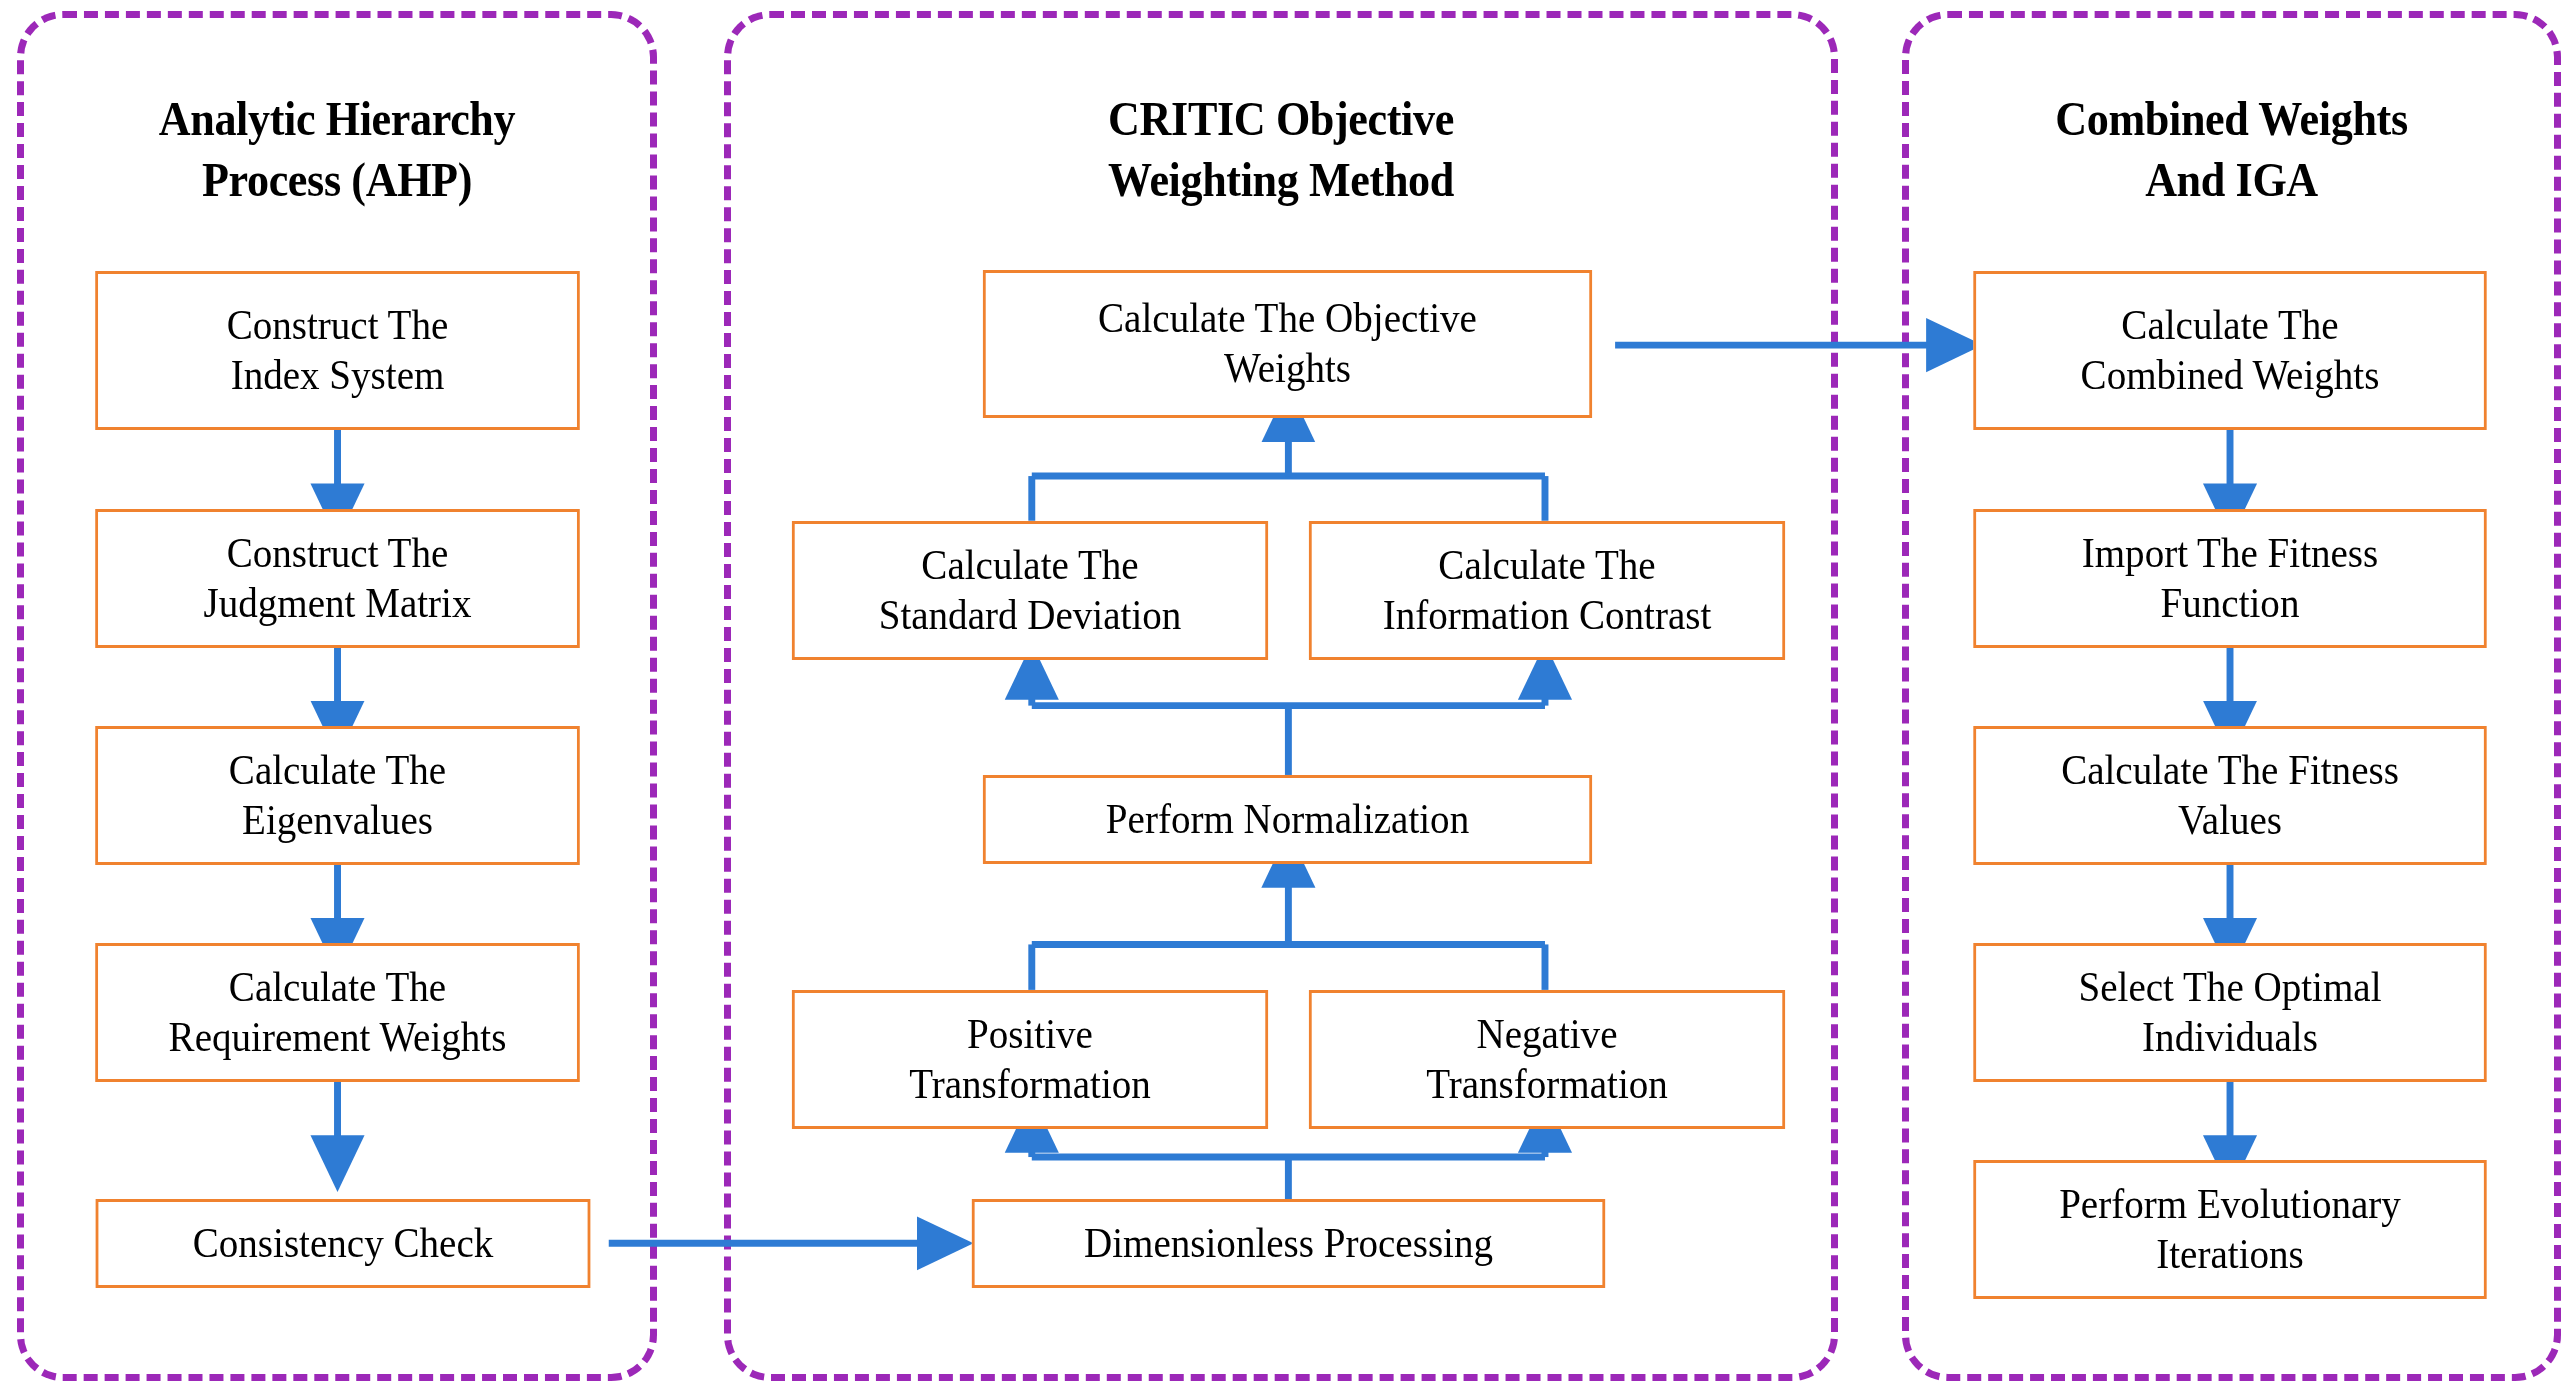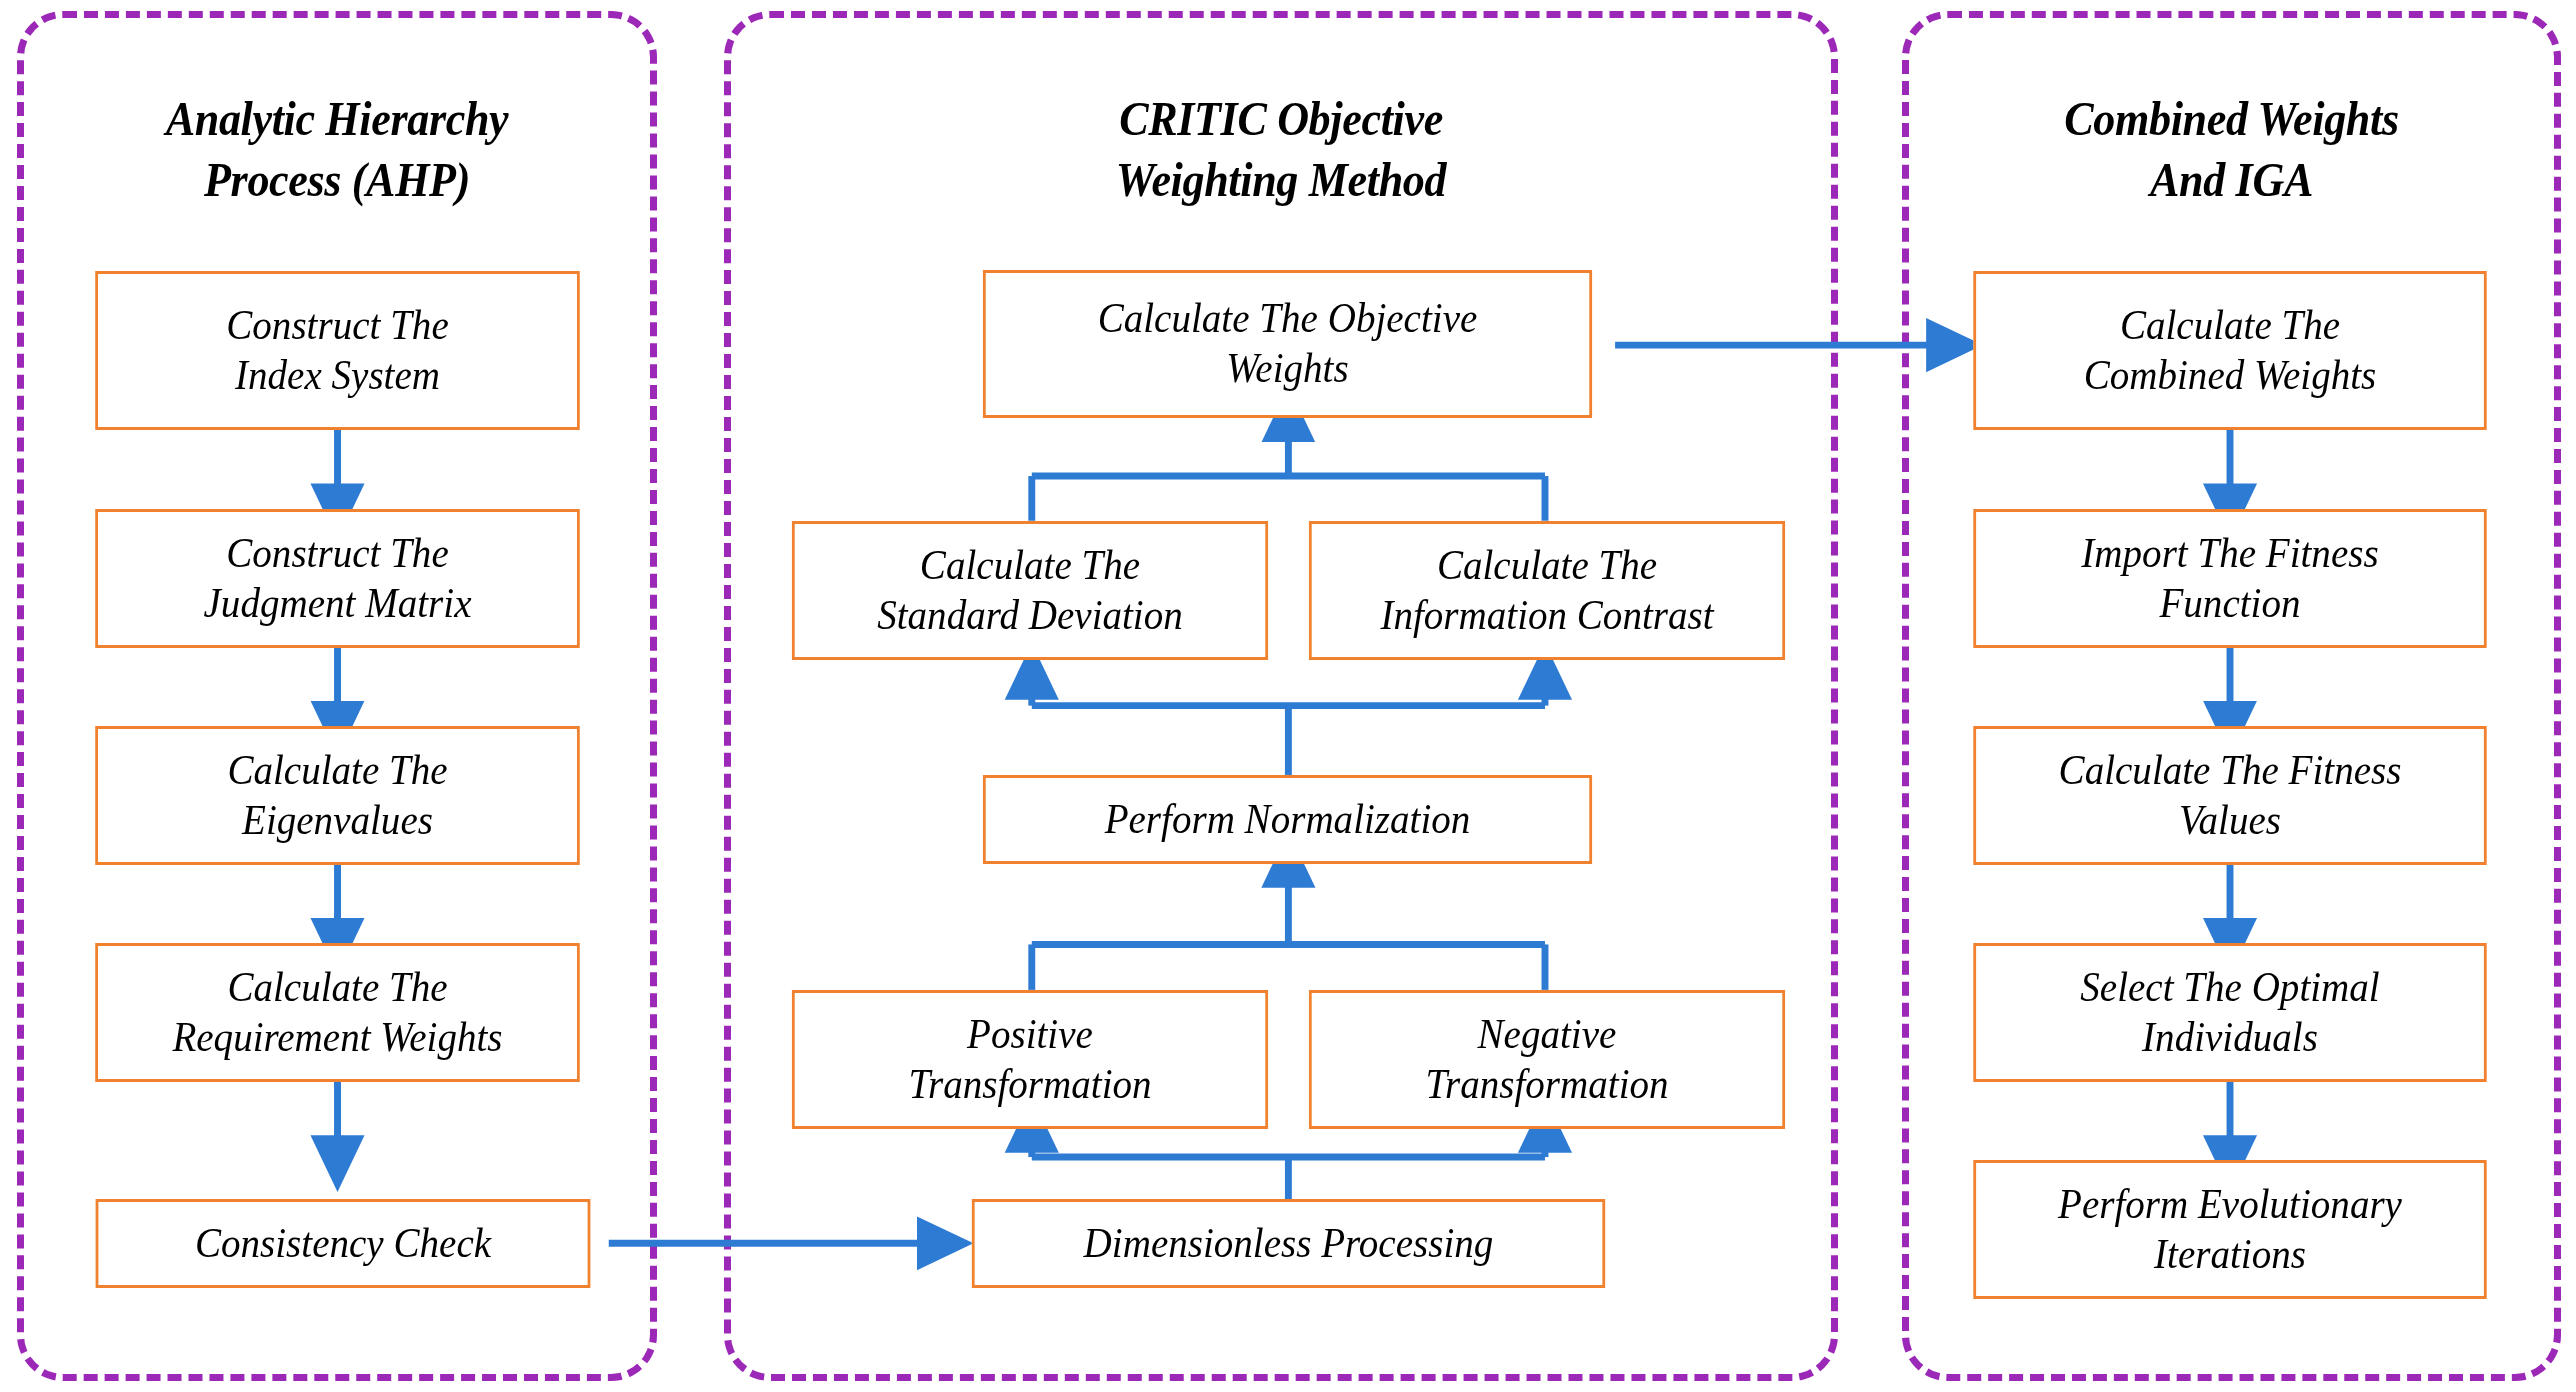--- a/index.html
+++ b/index.html
@@ -1,18 +1,18 @@
 <!DOCTYPE html>
 <html style="font-size:12.3px"><head>
 <meta charset="utf-8">
 <style>
   html,body{margin:0;padding:0;background:#ffffff;}
   body{width:2576px;height:1392px;overflow:hidden;
        font-family:"Liberation Serif","DejaVu Serif",serif;}
-  #stage{position:relative;width:2576px;height:1020px;background:#fff;font-style:italic;}
+  #stage{position:relative;width:2576px;height:1020px;background:#fff;}
   svg.layer{position:absolute;left:0;top:0;width:2576px;height:1392px;overflow:visible;}
   .panel{position:absolute;box-sizing:border-box;border-style:dashed;border-width:7px;
          border-color:#9C28B8;border-radius:46px;background:transparent;}
   .panel-title{position:absolute;text-align:center;font-weight:bold;color:#000;
                font-family:"Liberation Serif","DejaVu Serif",serif;
                font-size:49px;line-height:1.24;letter-spacing:-0.4px;
                transform:scaleX(0.9);transform-origin:center top;}
   .nbox{position:absolute;box-sizing:border-box;border:3.1px solid #F0822F;background:#fff;
         display:flex;align-items:center;justify-content:center;text-align:center;
         color:#000;font-size:42px;line-height:1.18;

